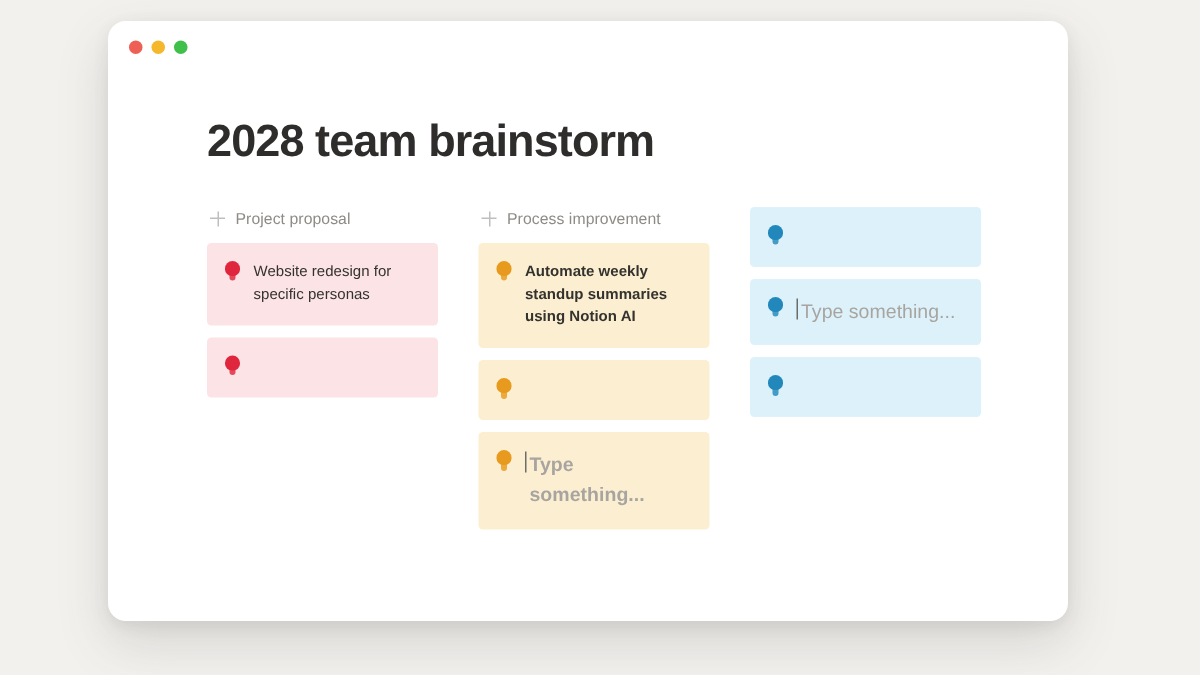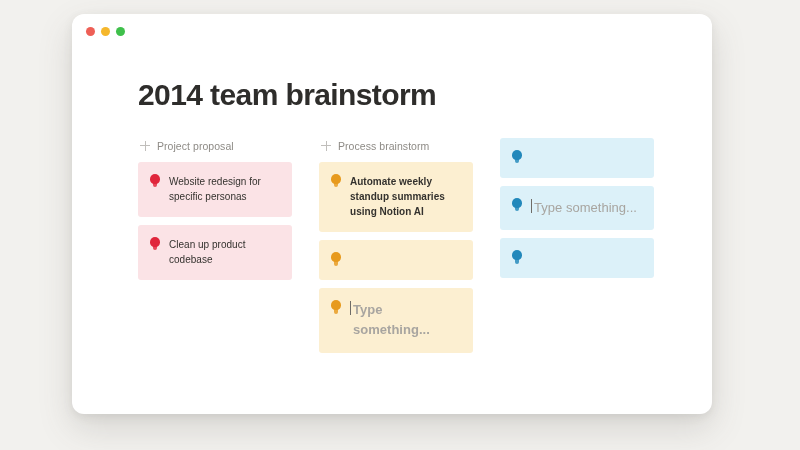--- a/index.html
+++ b/index.html
@@ -209,41 +209,40 @@
   <div class="window">
 
     <div class="titlebar">
       <span class="dot dot-close"></span>
       <span class="dot dot-min"></span>
       <span class="dot dot-max"></span>
     </div>
 
     <div class="content">
 
-      <div class="page-title">2014 team brainstorm</div>
+      <div class="page-title">2028 team brainstorm</div>
 
       <div class="board" id="board">
           <div class="column">
             <div class="column-header">
               <span class="plus-icon"></span>
               <span class="column-label">Project proposal</span>
             </div>
             <div class="card card-pink">
               <span class="bulb bulb-red"></span>
               <div class="card-text">Website redesign for specific personas</div>
             </div>
             <div class="card card-pink">
               <span class="bulb bulb-red"></span>
-              <div class="card-text">Clean up product codebase</div>
             </div>
           </div>
           <div class="column">
             <div class="column-header">
               <span class="plus-icon"></span>
-              <span class="column-label">Process brainstorm</span>
+              <span class="column-label">Process improvement</span>
             </div>
             <div class="card card-yellow">
               <span class="bulb bulb-yellow"></span>
               <div class="card-text">Automate weekly standup summaries using Notion AI</div>
             </div>
             <div class="card card-yellow">
               <span class="bulb bulb-yellow"></span>
             </div>
             <div class="card card-yellow">
               <span class="bulb bulb-yellow"></span>

